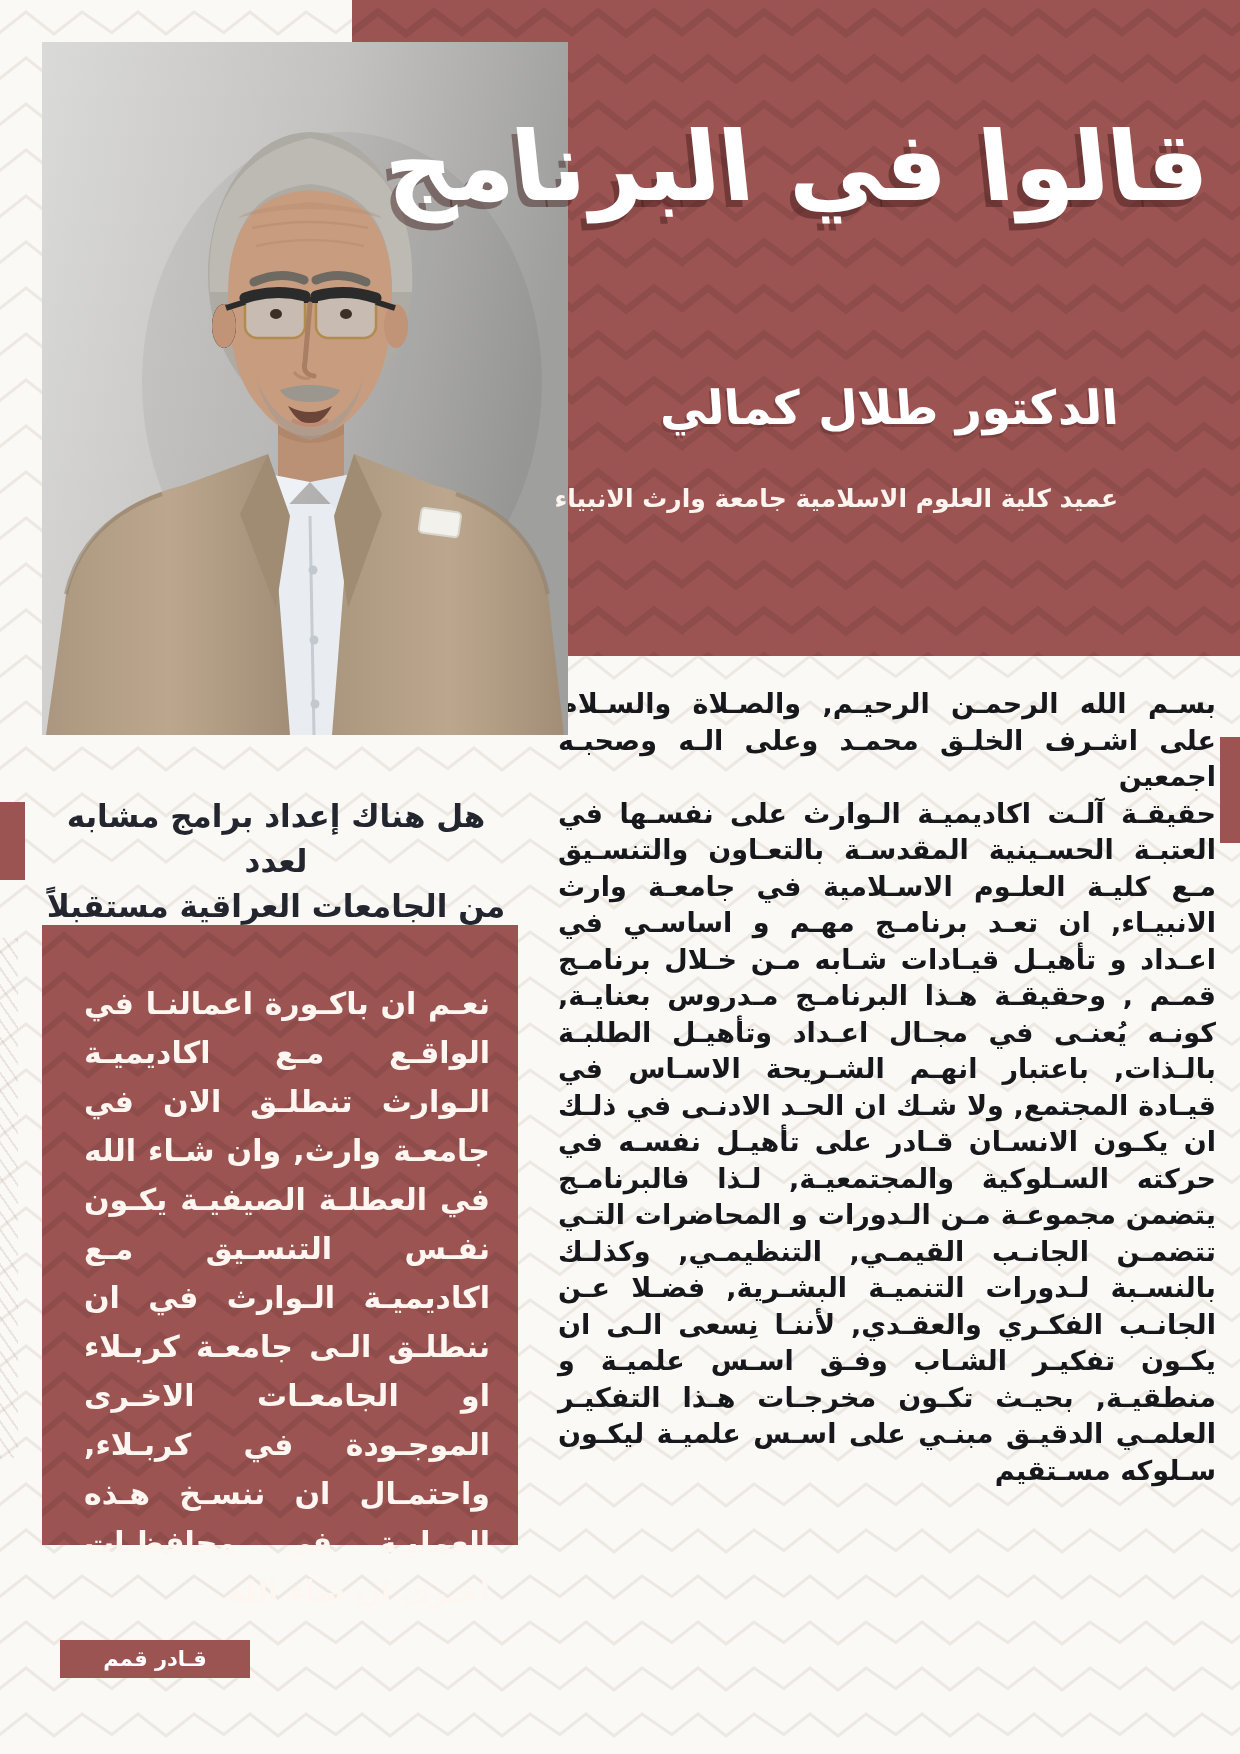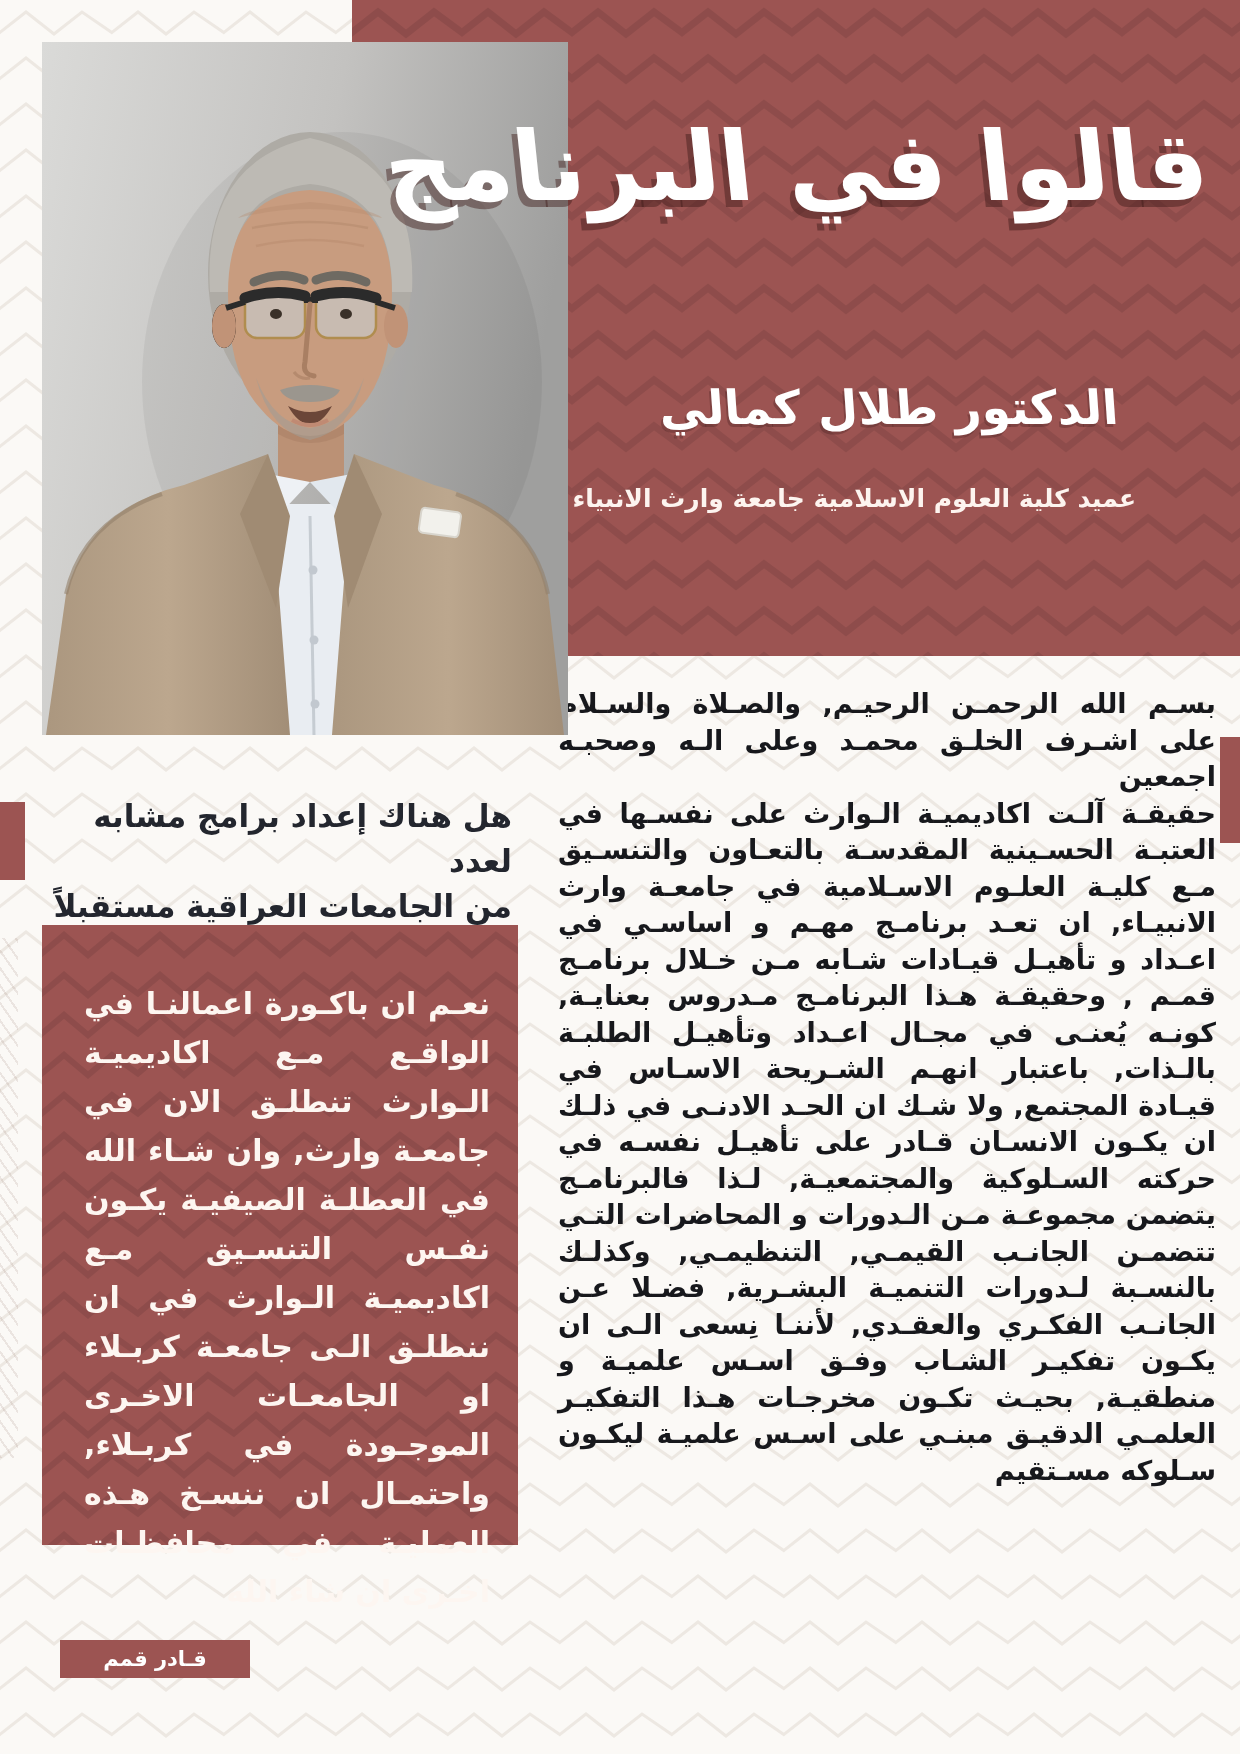--- a/index.html
+++ b/index.html
@@ -18,28 +18,28 @@
     transform:skewX(6deg);
     text-shadow:-6px 7px 0 rgba(61,26,25,.45);
     z-index:6;white-space:nowrap;
   }
   .speaker-name{
     right:122px;top:380px;direction:rtl;color:#fff;font-weight:bold;
     font-size:47px;transform:skewX(4deg);z-index:4;white-space:nowrap;
     text-shadow:-2px 3px 0 rgba(61,26,25,.30);
   }
   .speaker-role{
-    right:104px;top:484px;direction:rtl;color:#fdf4ef;font-weight:bold;
+    right:122px;top:484px;direction:rtl;color:#fdf4ef;font-weight:bold;
     font-size:25px;z-index:4;white-space:nowrap;
   }
 
   .photo{left:42px;top:42px;width:526px;height:693px;z-index:3;}
 
   .question{
-    left:40px;top:794px;width:472px;direction:rtl;text-align:right;
+    left:40px;top:794px;width:472px;direction:rtl;text-align:center;
     font-size:31px;line-height:45px;font-weight:bold;
     color:var(--text-dark,#23262e);z-index:2;
   }
 
   .answer-box{left:42px;top:925px;width:476px;height:620px;background:var(--maroon,#9c5452);z-index:2;}
   .answer-text{
     position:absolute;left:42px;right:28px;top:54px;
     direction:rtl;text-align:justify;color:#fdf6f1;
     font-size:30px;line-height:49px;font-weight:bold;
   }

